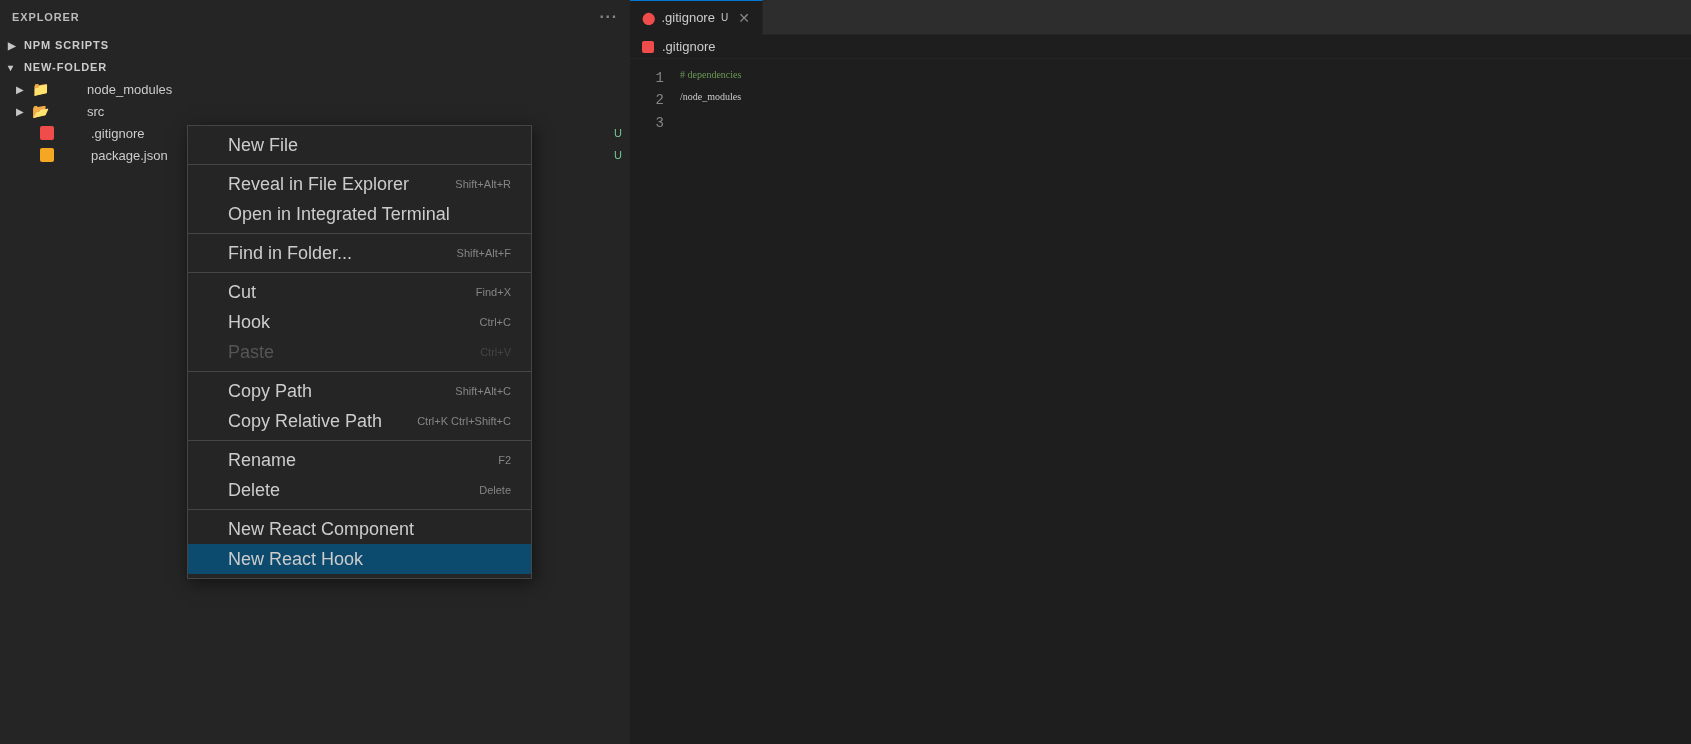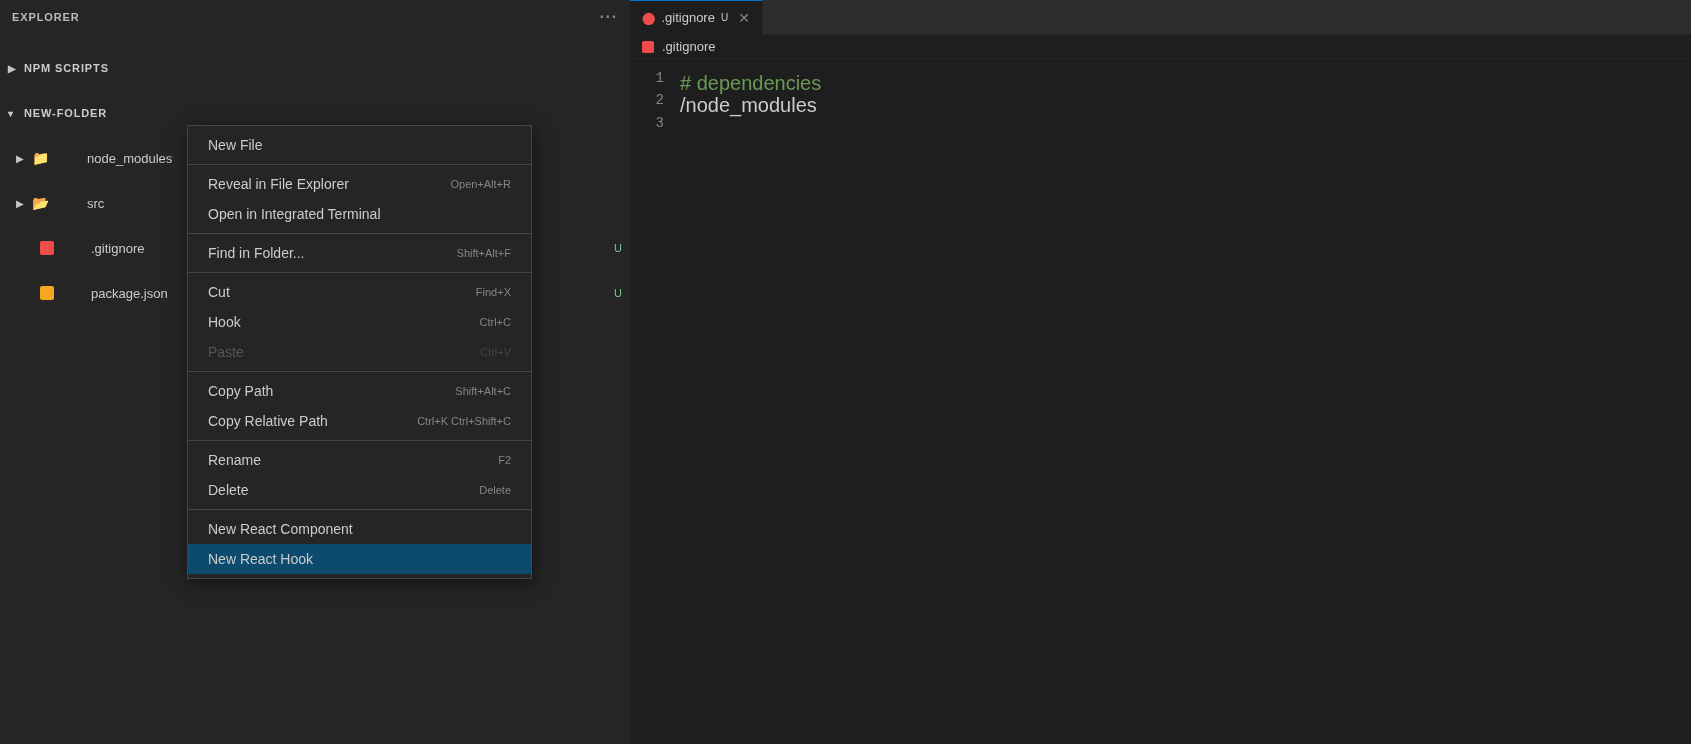--- a/index.html
+++ b/index.html
@@ -15,21 +15,20 @@
     }
 
     
     .sidebar {
       width: 630px;
       background: #252526;
       display: flex;
       flex-direction: column;
       flex-shrink: 0;
       position: relative;
-      gap: 23px;
     }
 
     .sidebar-header {
       display: flex;
       align-items: center;
       justify-content: space-between;
       padding: 8px 12px;
       color: #bbbbbbb;
       font-size: 11px;
       font-weight: 700;
@@ -131,21 +130,22 @@
 
     .menu-item.highlighted {
       background: #0c4a6e;
     }
 
     .menu-item.disabled {
       color: #555555;
     }
 
     .menu-item .item-label {
-      font-size: 14px;
+      font-size: 18px;
+      margin-left: 20px;
     }
 
     .menu-item .item-shortcut {
       font-size: 11px;
       color: #858585;
     }
 
     .menu-item.disabled .item-shortcut {
       color: #444444;
     }
@@ -234,22 +234,22 @@
       font-family: 'Consolas', 'Courier New', monospace;
       font-size: 14px;
       line-height: 1.6;
       text-align: right;
       min-width: 50px;
       user-select: none;
     }
 
     .code-content {
       padding: 8px 0;
-      font-family: Liberation Sans, sans-serif;
-      font-size: 20px;
+      font-family: Liberation Serif, serif;
+      font-size: 10px;
       line-height: 1.6;
       color: #cccccc;
       flex: 1;
     }
 
     .code-line {
       height: 22.4px;
       white-space: pre;
     }
 
@@ -324,21 +324,21 @@
     <div class="menu-item">
       <span class="item-label">New File</span>
       <span class="item-shortcut"></span>
     </div>
 
 
     <div class="menu-separator"></div>
 
     <div class="menu-item">
       <span class="item-label">Reveal in File Explorer</span>
-      <span class="item-shortcut">Open+Alt+R</span>
+      <span class="item-shortcut">Shift+Alt+R</span>
     </div>
 
     <div class="menu-item">
       <span class="item-label">Open in Integrated Terminal</span>
       <span class="item-shortcut"></span>
     </div>
 
     <div class="menu-separator"></div>
 
     <div class="menu-item">

